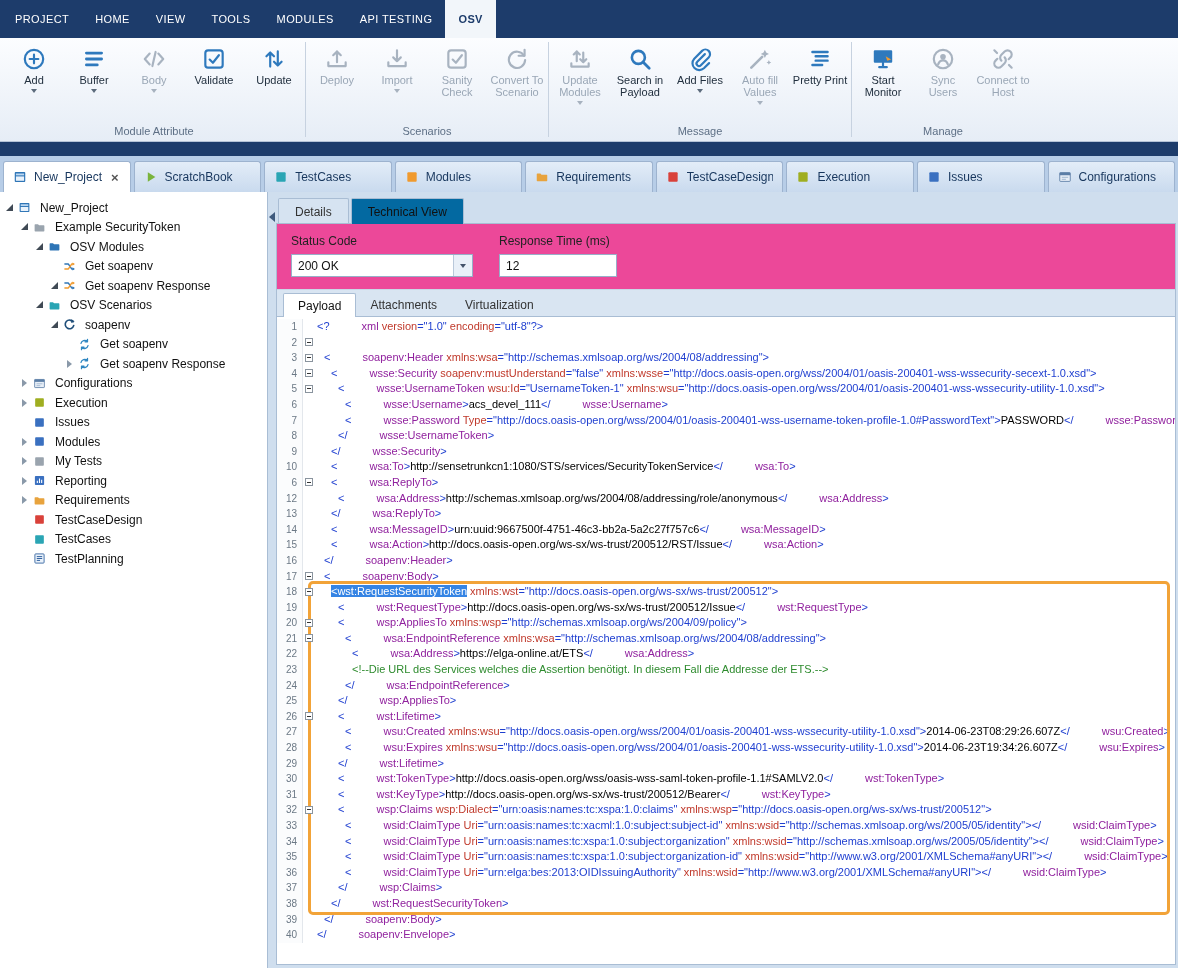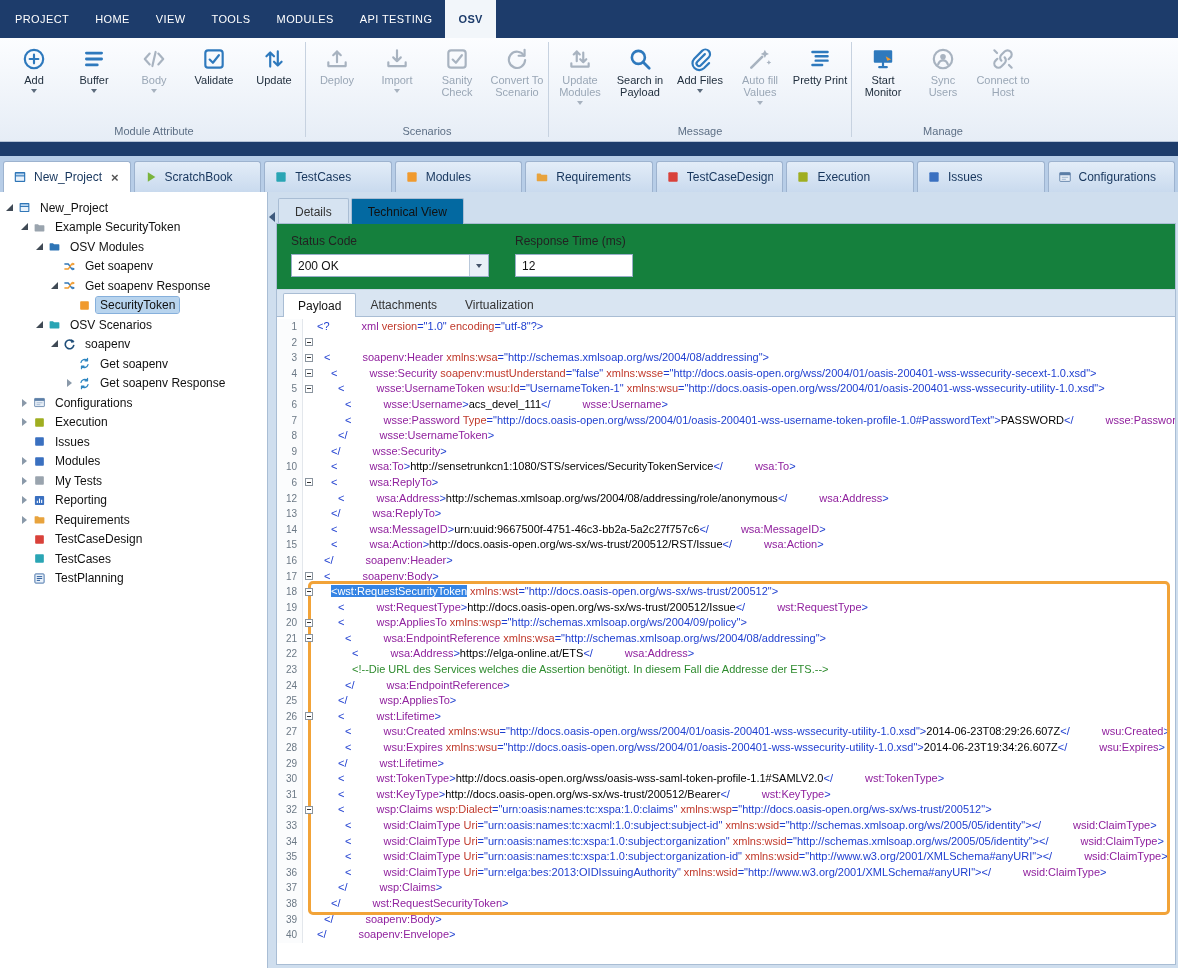--- a/index.html
+++ b/index.html
@@ -47,25 +47,25 @@
   .tr-lb{padding:1px 4px;border-radius:2px;}
   .tr-lb.seltree{background:#b8d4ee;outline:1px solid #86b0dc;}
 
   .splitter{width:8px;background:#cfdeee;position:relative;}
   .splitter .col-btn{position:absolute;top:20px;left:1px;width:0;height:0;border-top:5px solid transparent;border-bottom:5px solid transparent;border-right:6px solid #3e5a7d;}
 
   .content{flex:1;display:flex;flex-direction:column;min-width:0;padding:6px 2px 15px 0;}
   .view-tabs{display:flex;height:26px;padding-left:2px;}
   .vt{padding:0 16px;display:flex;align-items:center;font-size:12px;color:#333;background:#d6e3f1;border:1px solid #a9bdd4;border-bottom:none;border-radius:2px 2px 0 0;margin-right:2px;cursor:default;}
   .vt.active{background:#0369a1;color:#111;position:relative;z-index:2;}
-  .content-box{flex:1;background:#15803d;border:1px solid #a9bdd4;display:flex;flex-direction:column;min-height:0;margin-top:-1px;}
+  .content-box{flex:1;background:#ec4899;border:1px solid #a9bdd4;display:flex;flex-direction:column;min-height:0;margin-top:-1px;}
 
   .fields{display:flex;gap:26px;padding:10px 0 12px 14px;}
   .flabel{font-size:12px;color:#222;margin-bottom:6px;}
-  .select{width:198px;height:23px;border:1px solid #98aec8;background:#fff;display:flex;align-items:center;font-size:12px;color:#111;}
+  .select{width:182px;height:23px;border:1px solid #98aec8;background:#fff;display:flex;align-items:center;font-size:12px;color:#111;}
   .select .val{flex:1;padding:0 6px;}
   .select .ddbox{width:19px;height:100%;background:#e9f0f8;border-left:1px solid #b9c8da;display:flex;align-items:center;justify-content:center;}
   .select .ddbox::after{content:"";border-left:3.5px solid transparent;border-right:3.5px solid transparent;border-top:4px solid #44536a;}
   .tinput{width:118px;height:23px;border:1px solid #98aec8;font-size:12px;padding:0 6px;font-family:inherit;color:#111;}
 
   .payload-tabs{display:flex;background:#d9e5f2;border-top:1px solid #c9d7e7;border-bottom:1px solid #a9bdd4;height:28px;padding:3px 0 0 6px;}
   .pt{padding:0 14px;display:flex;align-items:center;font-size:12px;color:#333;cursor:default;}
   .pt.active{background:#fff;border:1px solid #a9bdd4;border-bottom:none;border-radius:2px 2px 0 0;margin-bottom:-1px;color:#111;}
 
   
@@ -411,29 +411,20 @@
         <span class="tr-ic">
           <svg viewBox="0 0 24 24" xmlns="http://www.w3.org/2000/svg">
             <path d="M3.5 7.5H10l6 9h2.5" fill="none" stroke="#2e75b6" stroke-width="2.6" stroke-linecap="round" stroke-linejoin="round"></path>
             <path d="M3.5 16.5H10l6-9h2.5" fill="none" stroke="#f09a2e" stroke-width="2.6" stroke-linecap="round" stroke-linejoin="round"></path>
             <path d="M17.5 4.5L22 7.5l-4.5 3z" fill="#f09a2e"></path>
             <path d="M17.5 13.5l4.5 3-4.5 3z" fill="#2e75b6"></path>
           </svg>
         </span>
         <span class="tr-lb">Get soapenv Response</span>
       </div>
-      <div class="tr-row" style="padding-left: 64px;">
-        <span class="tr-ar"></span>
-        <span class="tr-ic">
-          <svg viewBox="0 0 24 24" xmlns="http://www.w3.org/2000/svg">
-            <rect x="4" y="4" width="16" height="16" rx="1.5" fill="#f09a2e"></rect>
-          </svg>
-        </span>
-        <span class="tr-lb seltree">SecurityToken</span>
-      </div>
       <div class="tr-row" style="padding-left: 34px;">
         <span class="tr-ar exp"></span>
         <span class="tr-ic">
           <svg viewBox="0 0 24 24" xmlns="http://www.w3.org/2000/svg">
             <path d="M3 7a1.2 1.2 0 0 1 1.2-1.2h5l2 2.2h8.6A1.2 1.2 0 0 1 21 9.2v9a1.2 1.2 0 0 1-1.2 1.2H4.2A1.2 1.2 0 0 1 3 18.2z" fill="#2aa5b4"></path>
           </svg>
         </span>
         <span class="tr-lb">OSV Scenarios</span>
       </div>
       <div class="tr-row" style="padding-left: 49px;">

